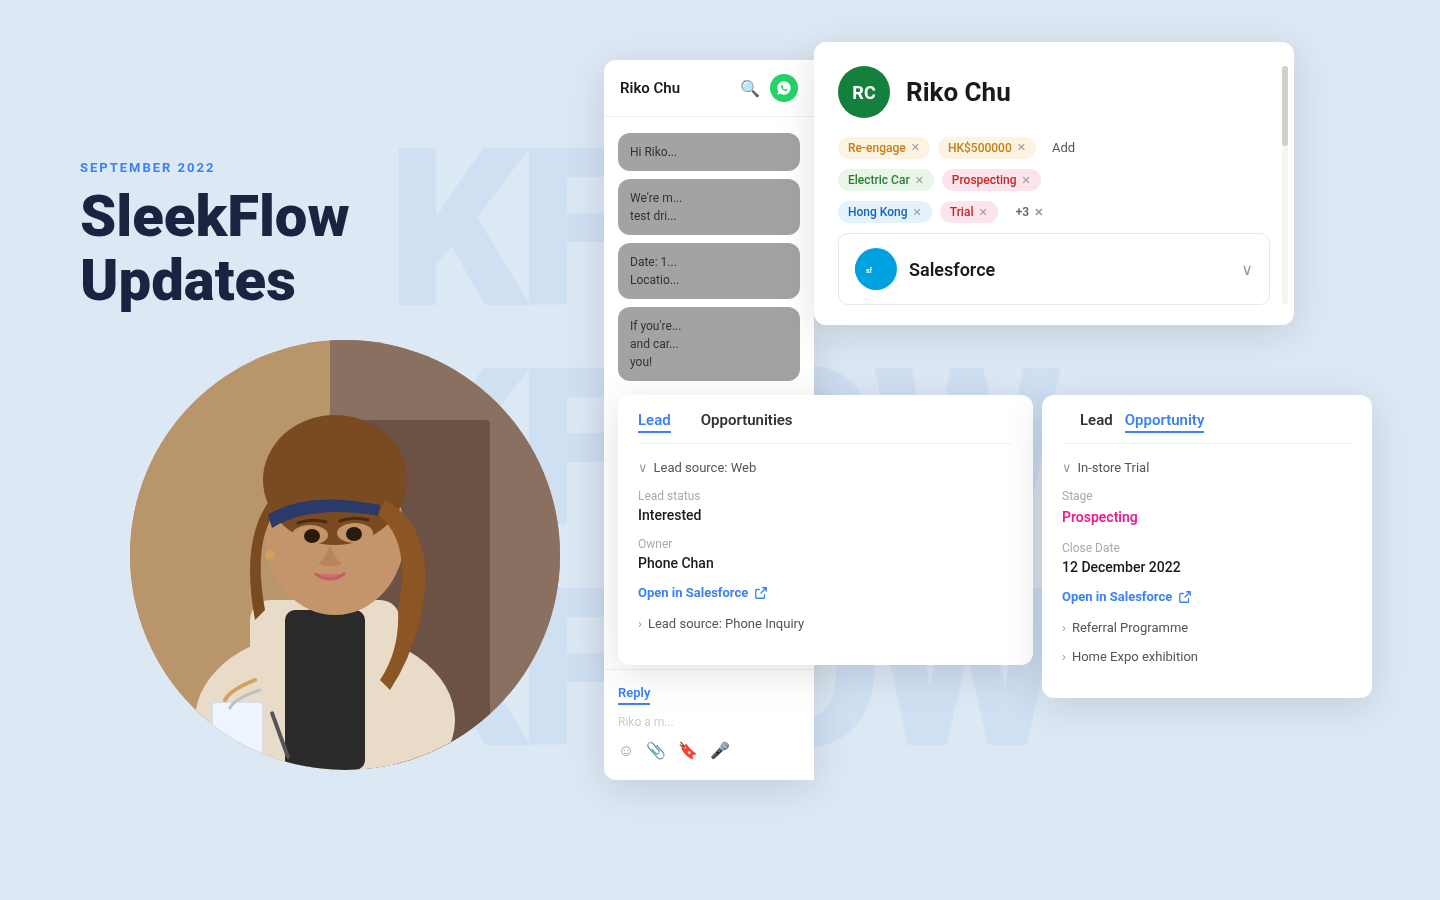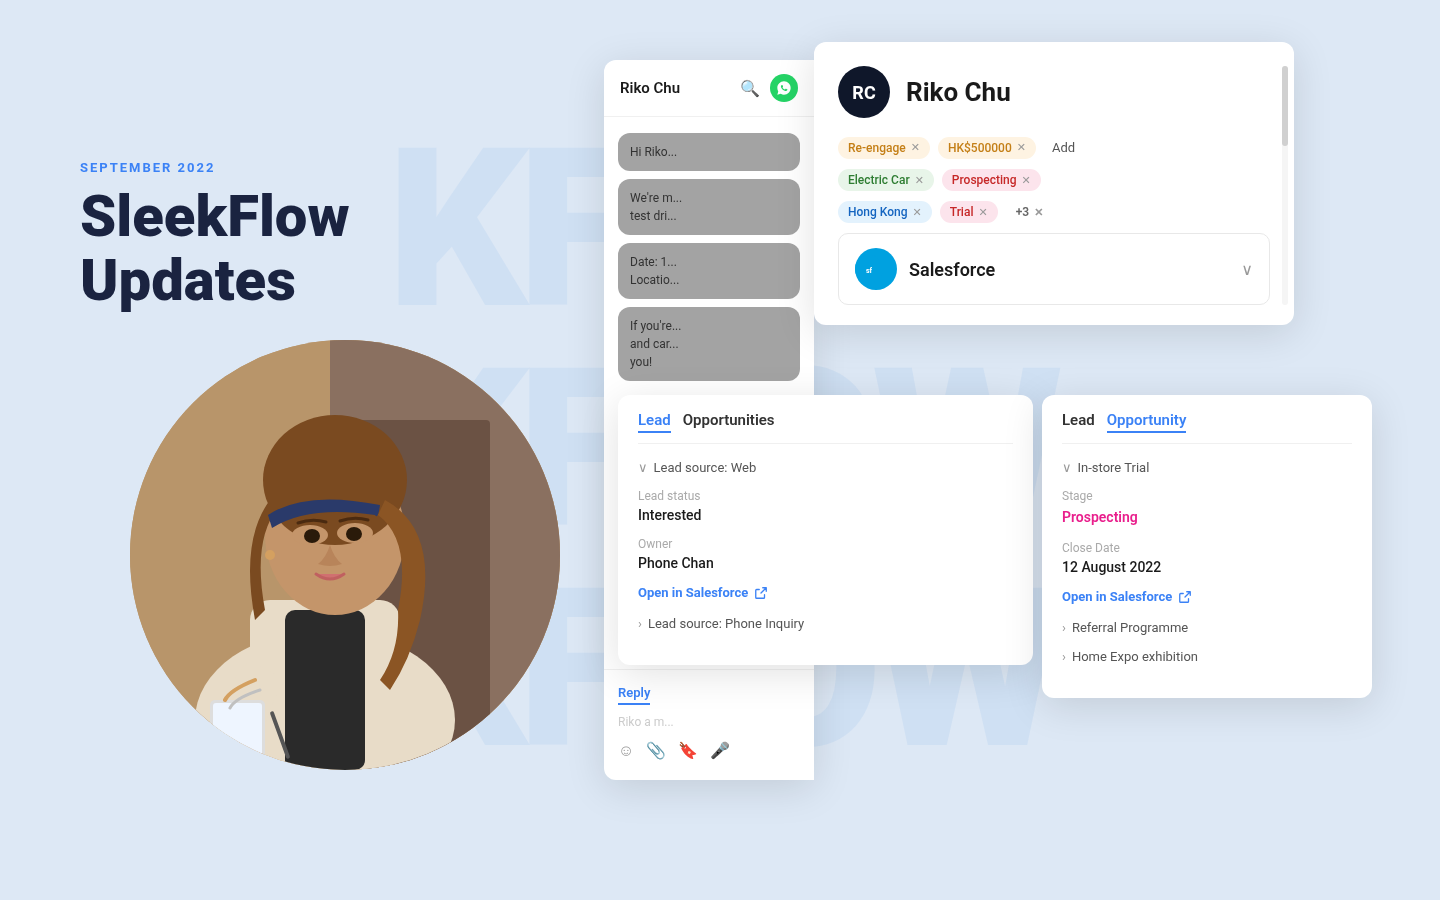--- a/index.html
+++ b/index.html
@@ -195,21 +195,21 @@
     .contact-header {
       display: flex;
       align-items: center;
       gap: 16px;
       margin-bottom: 18px;
     }
     .avatar-circle {
       width: 52px;
       height: 52px;
       border-radius: 50%;
-      background: #0f172a;
+      background: #15803d;
       display: flex;
       align-items: center;
       justify-content: center;
       color: white;
       font-size: 18px;
       font-weight: 700;
       flex-shrink: 0;
     }
     .contact-name {
       font-size: 26px;
@@ -338,20 +338,21 @@
       color: #aaa;
       cursor: pointer;
       padding-bottom: 2px;
     }
     .panel-tab.active {
       color: #3b82f6;
       border-bottom: 2px solid #3b82f6;
     }
     .panel-tab.inactive-dark {
       color: #333;
+      margin-left: 18px;
     }
 
     .lead-source-row {
       display: flex;
       align-items: center;
       gap: 6px;
       font-size: 13px;
       color: #555;
       margin-bottom: 14px;
       cursor: pointer;
@@ -613,21 +614,21 @@
     <span>In-store Trial</span>
   </div>
 
   <div>
     <div class="field-label">Stage</div>
     <div class="field-value stage-badge">Prospecting</div>
   </div>
 
   <div>
     <div class="field-label">Close Date</div>
-    <div class="field-value">12 August 2022</div>
+    <div class="field-value">12 December 2022</div>
   </div>
 
   <div class="open-sf-link">
     <span>Open in Salesforce</span>
     <svg viewBox="0 0 16 16" fill="none" xmlns="http://www.w3.org/2000/svg">
       <path d="M10 2h4v4M14 2L8 8M6 4H3a1 1 0 00-1 1v8a1 1 0 001 1h8a1 1 0 001-1v-3" stroke="#3b82f6" stroke-width="1.5" stroke-linecap="round" stroke-linejoin="round"></path>
     </svg>
   </div>
 
   <div class="lead-source-row">

